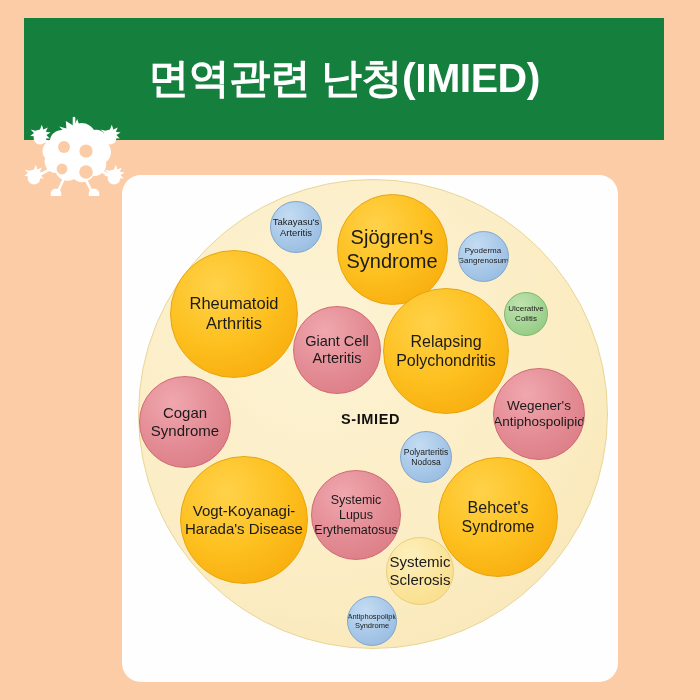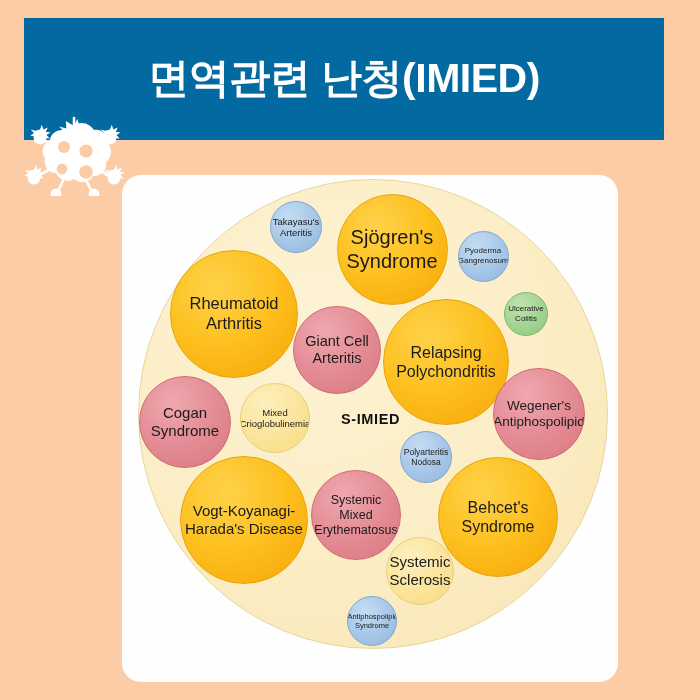--- a/index.html
+++ b/index.html
@@ -16,21 +16,21 @@
     position: relative;
   }
 
   
   #header-banner {
     position: absolute;
     left: 24px;
     top: 18px;
     width: 640px;
     height: 122px;
-    background: #0369a1;
+    background: #15803d;
     display: flex;
     align-items: center;
     justify-content: center;
     box-sizing: border-box;
   }
   #header-title {
     color: #FFFFFF;
     font-size: 41px;
     font-weight: bold;
     letter-spacing: -0.5px;
@@ -188,46 +188,42 @@
 Arthritis</span>
       </div>
       <div class="bubble c-green" style="left: 365px; top: 112px; width: 44px; height: 44px; font-size: 8px;">
         <span class="label">Ulcerative
 Colitis</span>
       </div>
       <div class="bubble c-red" style="left: 154px; top: 126px; width: 88px; height: 88px; font-size: 14.5px; text-align: center;">
         <span class="label">Giant Cell
 Arteritis</span>
       </div>
-      <div class="bubble c-orange" style="left: 244px; top: 119px; width: 126px; height: 126px; font-size: 16px; justify-content: center;">
+      <div class="bubble c-orange" style="left: 244px; top: 108px; width: 126px; height: 126px; font-size: 16px; justify-content: center;">
         <span class="label">Relapsing
 Polychondritis</span>
       </div>
       <div class="bubble c-red" style="left: 354px; top: 188px; width: 92px; height: 92px; font-size: 13.5px;">
         <span class="label">Wegener's
 Antiphospolipid</span>
       </div>
       <div class="bubble c-red" style="left: 0px; top: 196px; width: 92px; height: 92px; font-size: 15px;">
         <span class="label">Cogan
 Syndrome</span>
       </div>
-      <div class="bubble c-paleyellow" style="left: 101px; top: 203px; width: 70px; height: 70px; font-size: 9.5px;">
-        <span class="label">Mixed
-Crioglobulinemia</span>
-      </div>
       <div class="bubble c-blue" style="left: 261px; top: 251px; width: 52px; height: 52px; font-size: 8.5px;">
         <span class="label">Polyarteritis
 Nodosa</span>
       </div>
       <div class="bubble c-orange" style="left: 41px; top: 276px; width: 128px; height: 128px; font-size: 15px; align-items: center;">
         <span class="label">Vogt-Koyanagi-
 Harada's Disease</span>
       </div>
       <div class="bubble c-red" style="left: 172px; top: 290px; width: 90px; height: 90px; font-size: 12.5px;">
-        <span class="label">Systemic Mixed
+        <span class="label">Systemic Lupus
 Erythematosus</span>
       </div>
       <div class="bubble c-orange" style="left: 299px; top: 277px; width: 120px; height: 120px; font-size: 16px;">
         <span class="label">Behcet's
 Syndrome</span>
       </div>
       <div class="bubble c-paleyellow" style="left: 247px; top: 357px; width: 68px; height: 68px; font-size: 15px;">
         <span class="label">Systemic
 Sclerosis</span>
       </div>

